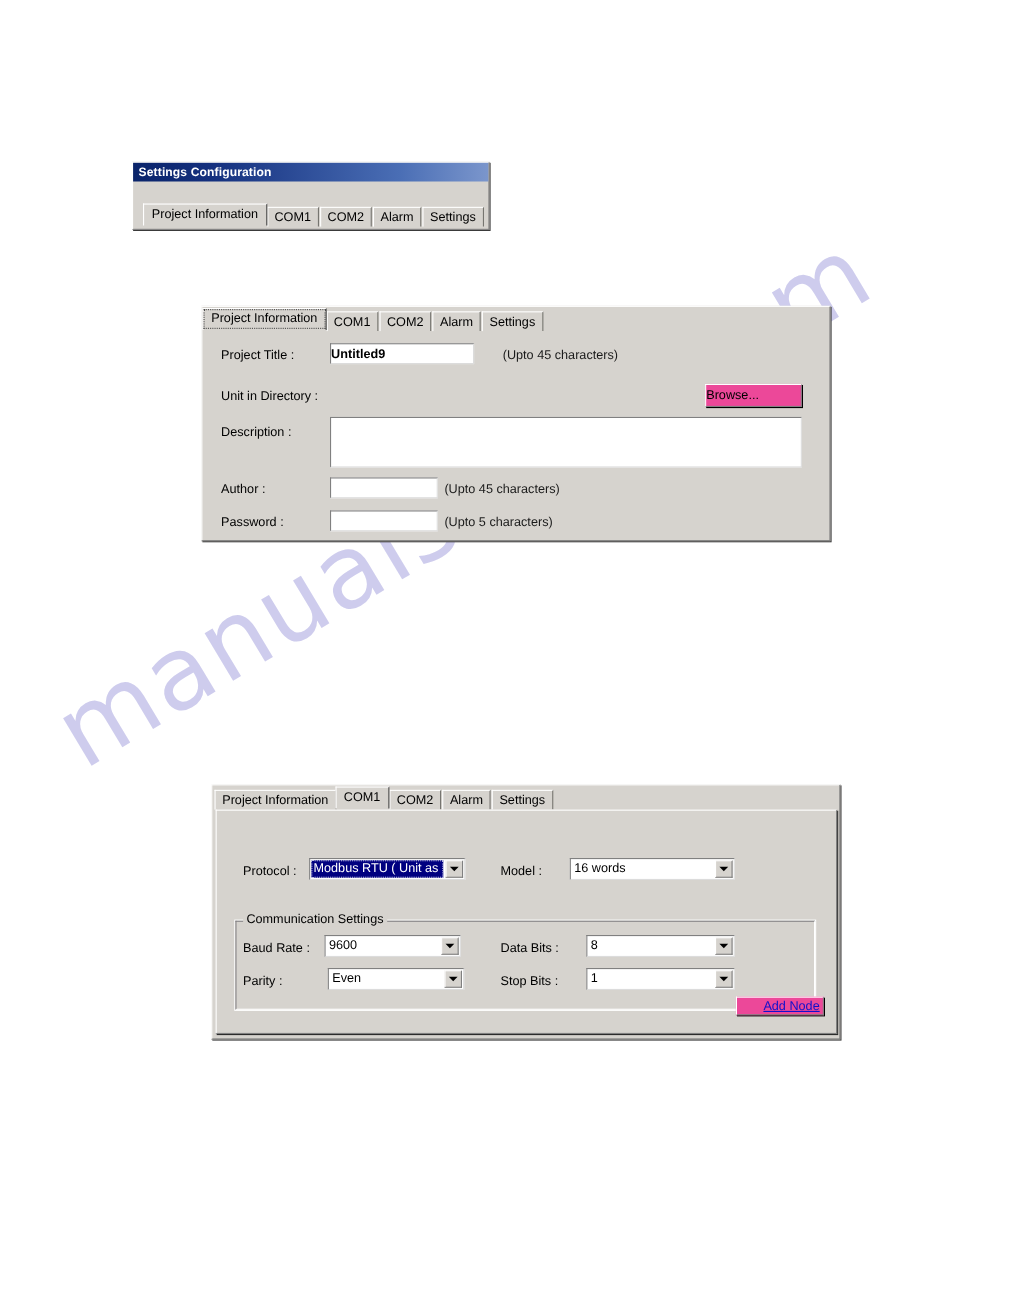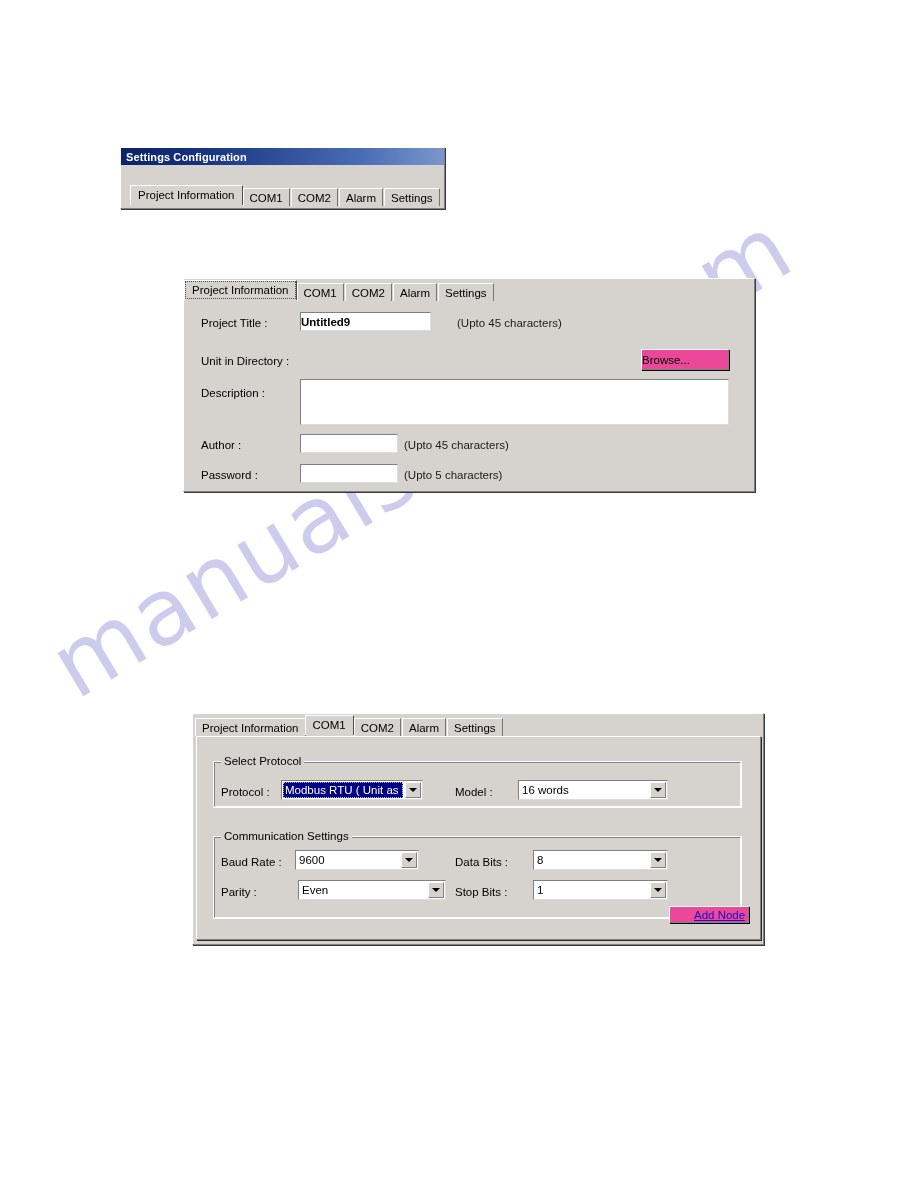--- a/index.html
+++ b/index.html
@@ -349,24 +349,20 @@
     <div class="tab">
       <span>Alarm</span>
     </div>
     <div class="tab">
       <span>Settings</span>
     </div>
   </div>
 
   <div class="outer-frame" style="left:3px; top:22px; width:565px; height:204px;"></div>
 
-  <div class="group" style="left:20px; top:47px; width:529px; height:47px;">
-    <div class="gframe"></div>
-    <div class="gtitle">Select Protocol</div>
-  </div>
 
   <div class="lbl" style="left:28px; top:72px;">Protocol :</div>
   <div class="combo selected-hl" style="left:88px; top:66px; width:142px; height:20px;">
     <div class="cval">Modbus RTU ( Unit as M</div>
     <div class="arrow">
         <i></i>
       </div>
   </div>
 
   <div class="lbl" style="left:262px; top:72px;">Model :</div>
@@ -392,21 +388,21 @@
 
   <div class="lbl" style="left:262px; top:142px;">Data Bits :</div>
   <div class="combo" style="left:340px; top:136px; width:135px; height:20px;">
     <div class="cval">8</div>
     <div class="arrow">
         <i></i>
       </div>
   </div>
 
   <div class="lbl" style="left:28px; top:172px;">Parity :</div>
-  <div class="combo" style="left:105px; top:166px; width:148px; height:20px;">
+  <div class="combo" style="left:105px; top:166px; width:124px; height:20px;">
     <div class="cval">Even</div>
     <div class="arrow">
         <i></i>
       </div>
   </div>
 
   <div class="lbl" style="left:262px; top:172px;">Stop Bits :</div>
   <div class="combo" style="left:340px; top:166px; width:135px; height:20px;">
     <div class="cval">1</div>
     <div class="arrow">

